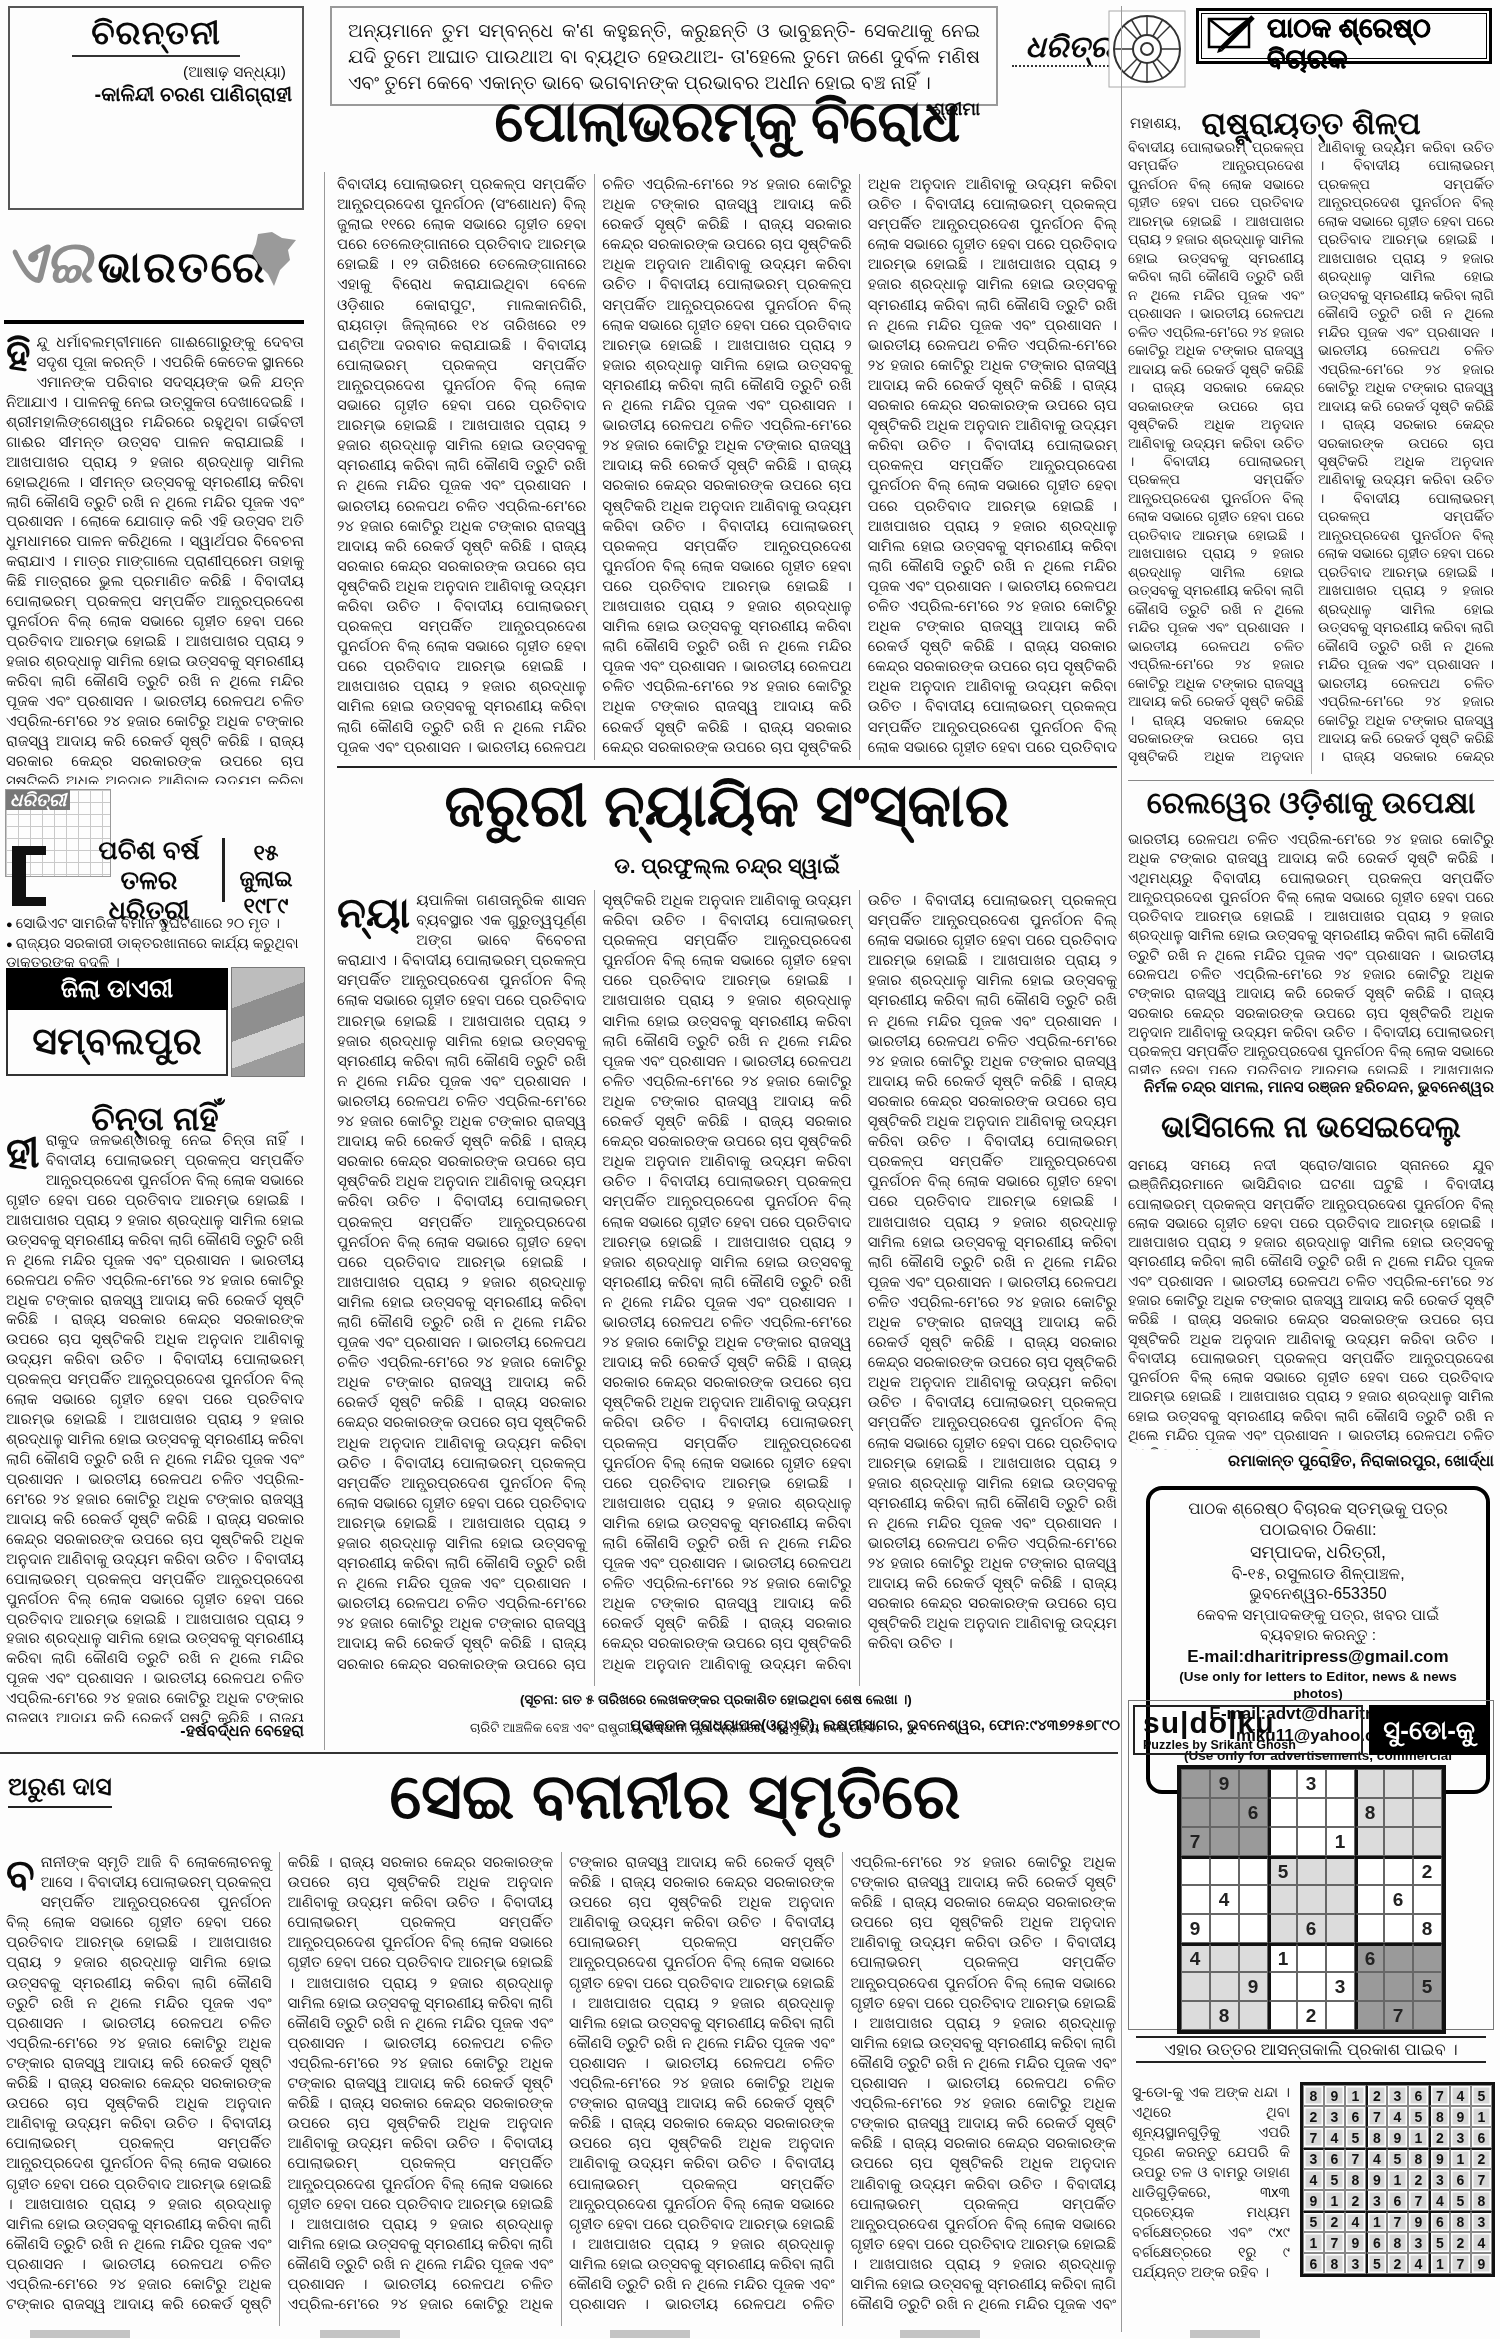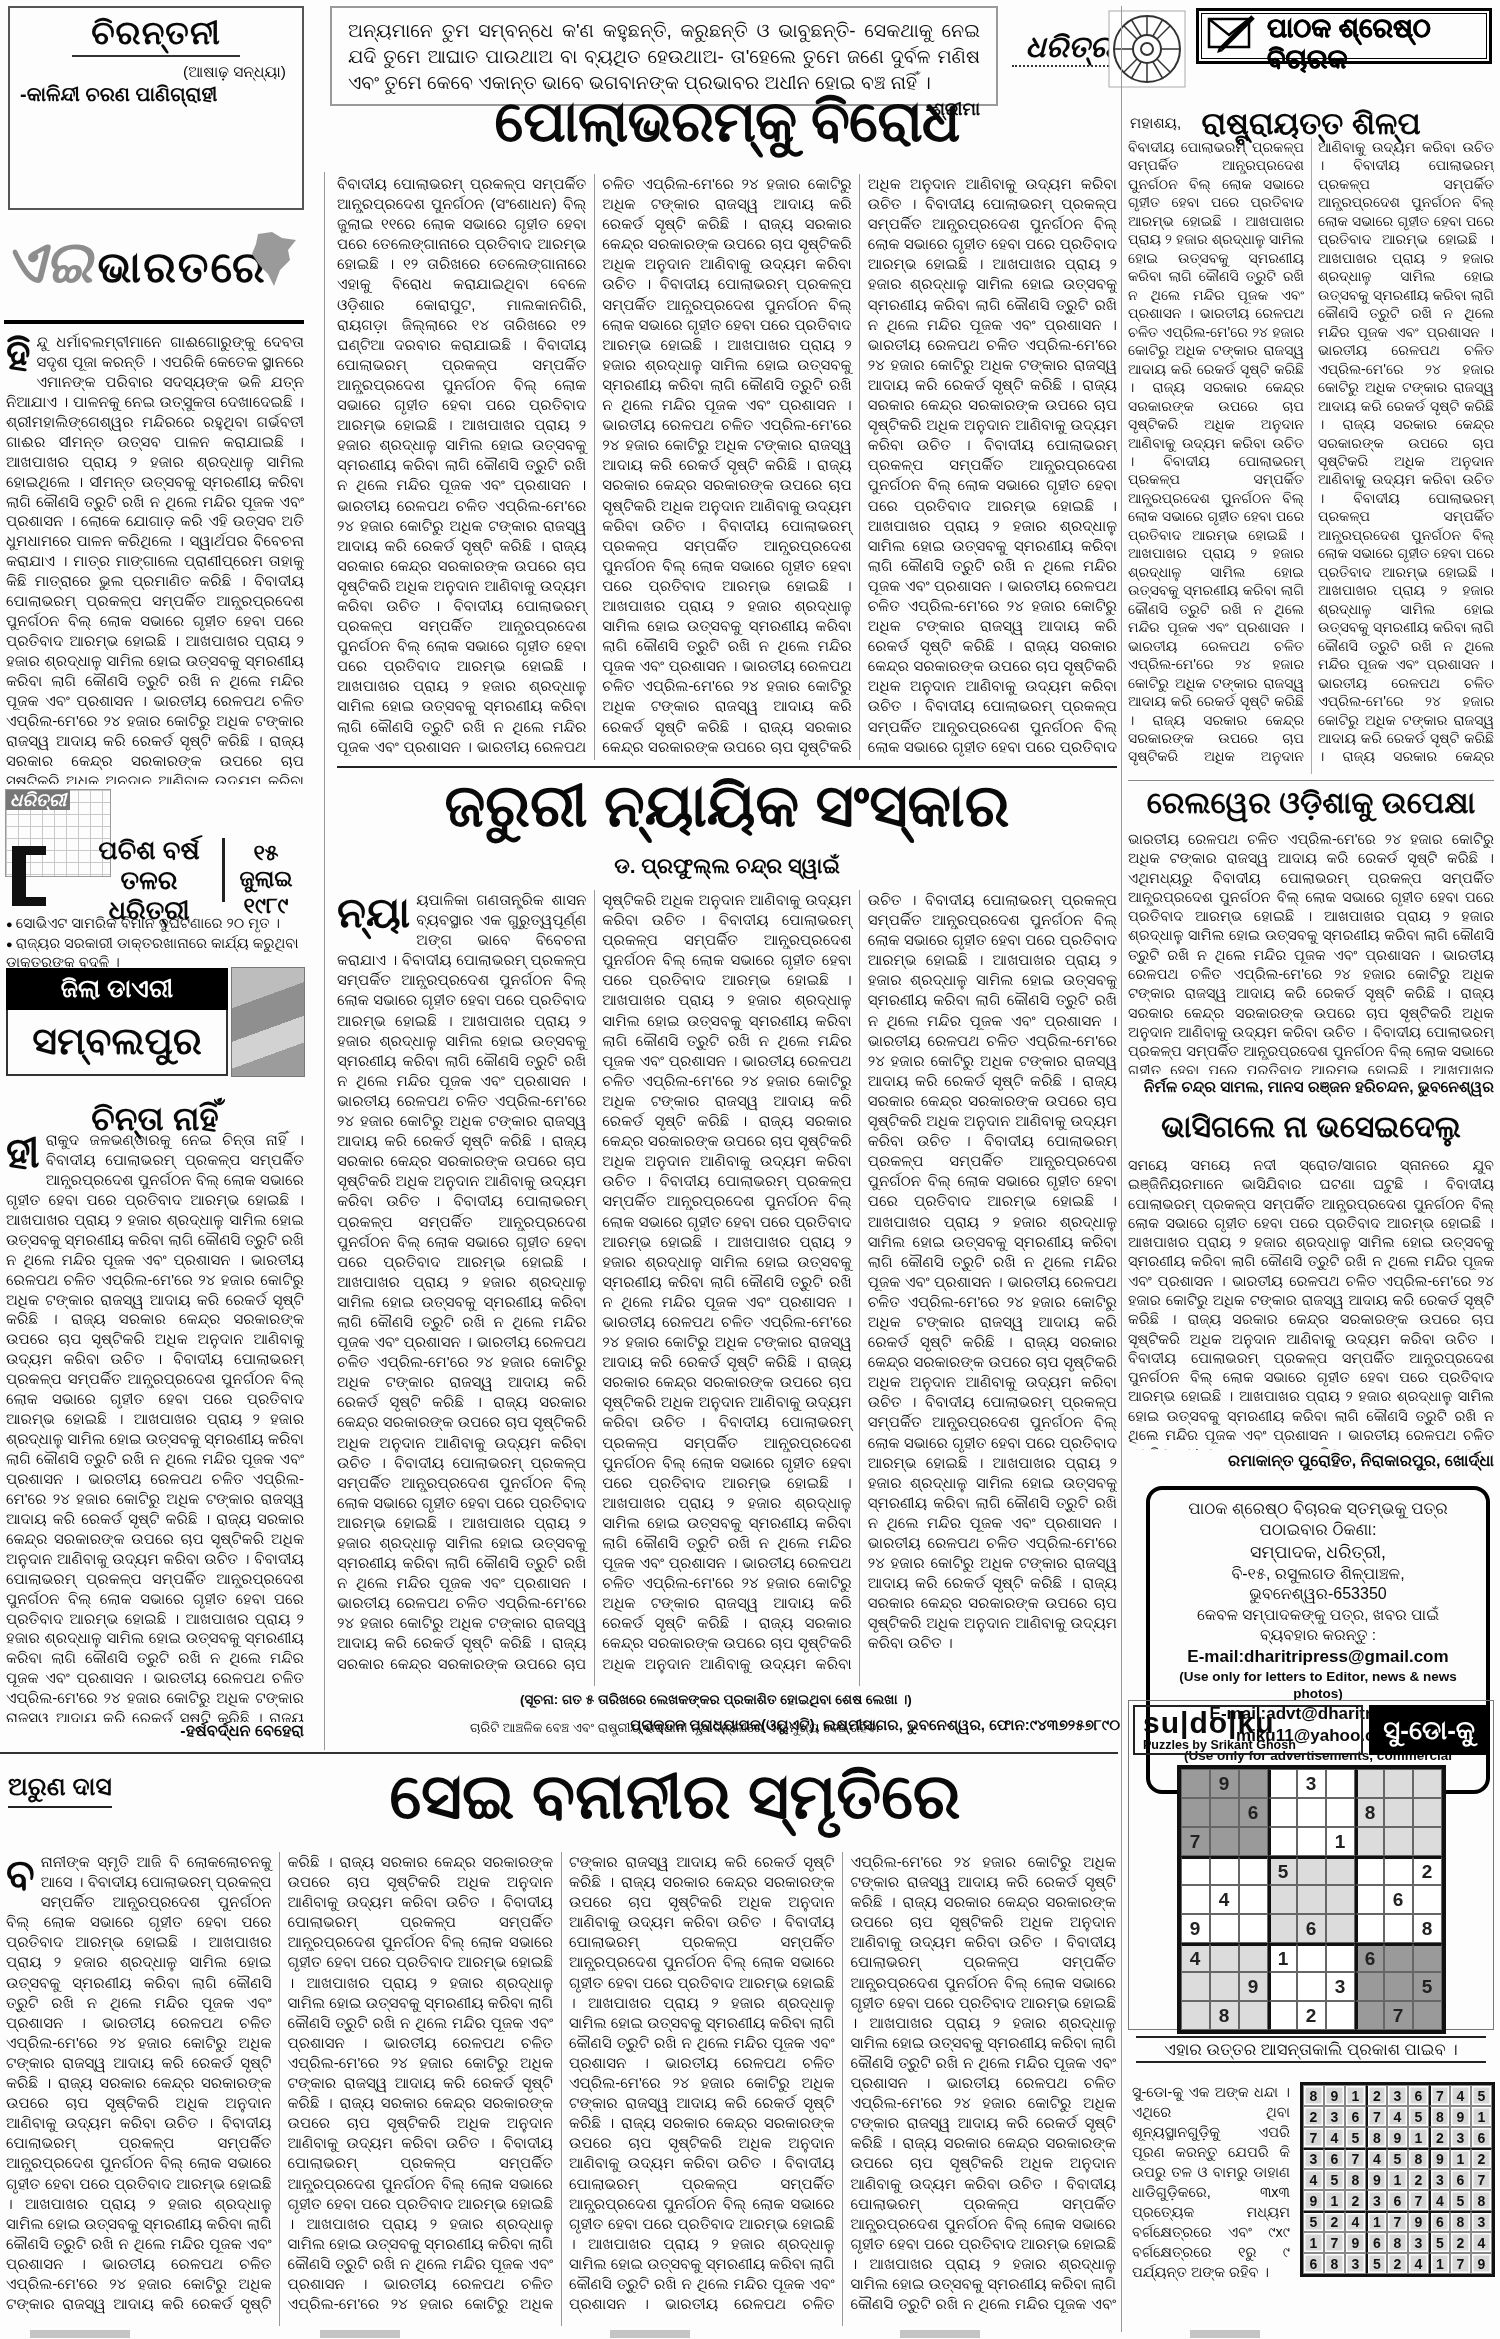--- a/index.html
+++ b/index.html
@@ -7,21 +7,21 @@
        font-family:"Liberation Sans","DejaVu Sans",sans-serif;overflow:hidden;}
   .abs{position:absolute;}
   .just{text-align:justify;}
   
   #chirantani{left:8px;top:6px;width:296px;height:204px;border:2px solid #555;padding:6px 10px;box-sizing:border-box;}
   #chirantani .title{font-size:33px;font-weight:bold;text-align:center;letter-spacing:1px;}
   #chirantani .trule{width:62%;height:2px;background:#333;margin:2px auto 6px;}
   .poem{font-size:16.5px;line-height:1.32;text-align:center;}
   .poem div:nth-child(1),.poem div:nth-child(2),.poem div:nth-child(5),.poem div:nth-child(6){text-align:left;padding-left:14px;}
   #chirantani .src{text-align:right;font-size:15.5px;padding-right:6px;}
-  #chirantani .auth{font-size:20px;font-weight:bold;margin-top:2px;}
+  #chirantani .auth{text-align:right;font-size:20px;font-weight:bold;margin-top:2px;}
   
   #quotebox{left:330px;top:6px;width:668px;height:100px;border:2px solid #999;box-sizing:border-box;
             padding:10px 16px 6px;font-size:19px;line-height:1.38;}
   #quotebox .attr{text-align:right;font-weight:bold;font-size:18px;}
   #masthead{left:1012px;top:30px;width:120px;font-size:30px;font-weight:bold;font-style:italic;
             border-bottom:2px dotted #333;text-align:center;}
   #lettersbox{left:1196px;top:8px;width:296px;height:56px;border:3px solid #000;box-shadow:inset 0 0 0 2px #fff,inset 0 0 0 3px #000;
               display:flex;align-items:flex-start;gap:8px;padding:2px 8px;box-sizing:border-box;}
   #lettersbox .t{font-size:27px;font-weight:900;-webkit-text-stroke:0.6px #000;}
   #mandala-wrap{left:1108px;top:10px;}

